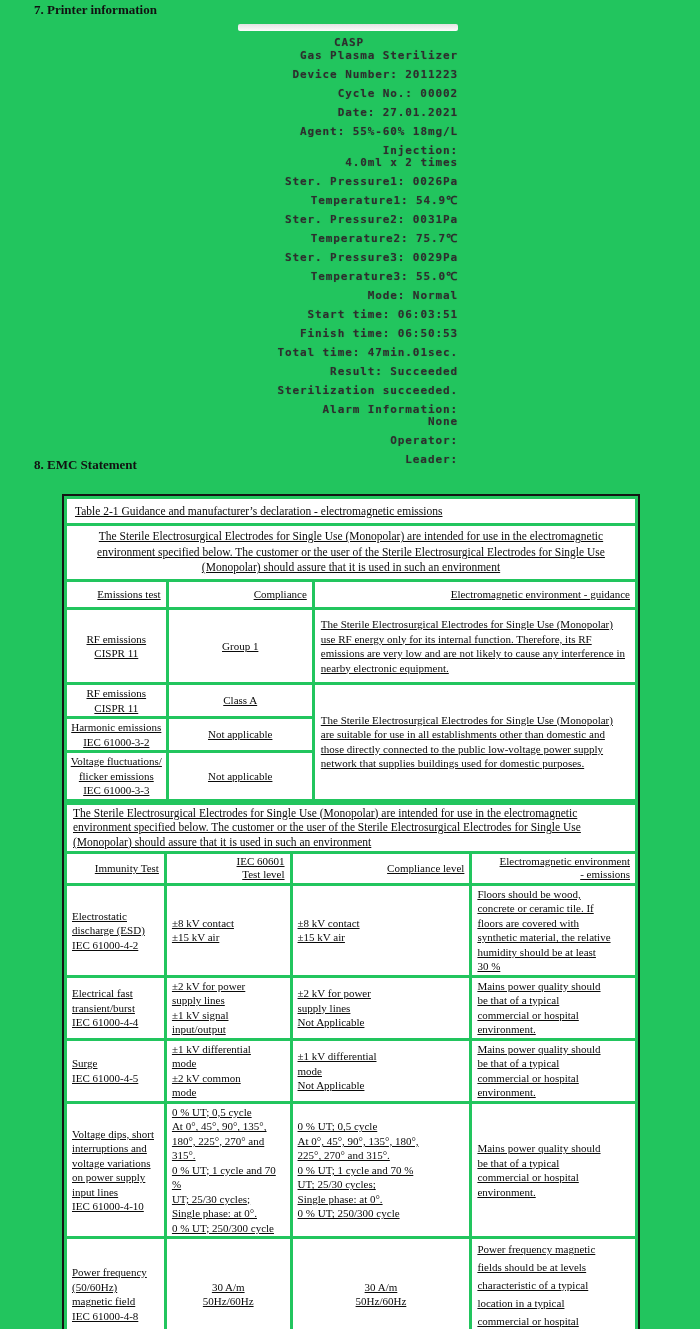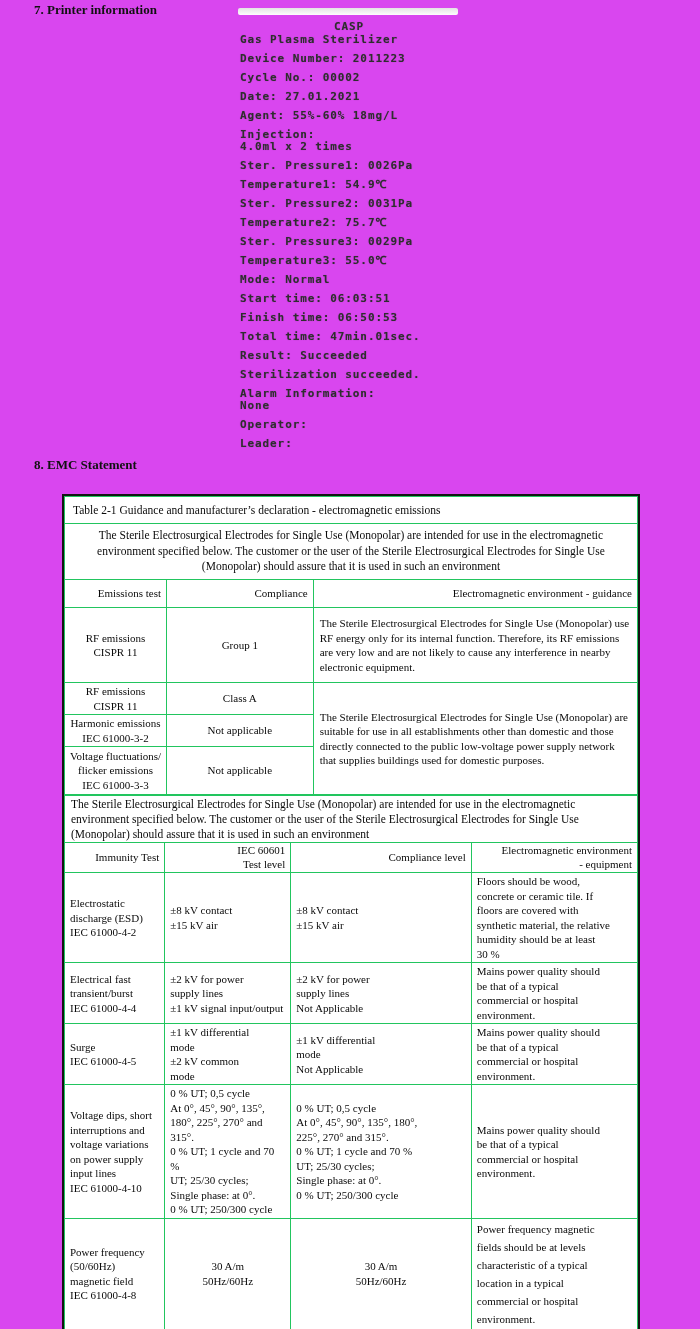--- a/index.html
+++ b/index.html
@@ -1,54 +1,55 @@
 <!DOCTYPE html>
 <html><head>
 <meta charset="utf-8">
 <style>
   * { margin: 0; padding: 0; box-sizing: border-box; }
   body { background: #ffffff; font-family: "Liberation Serif", "DejaVu Serif", serif; }
   .page {
-    position: relative; width: 700px; height: 1329px; background: #d946ef;
+    position: relative; width: 700px; height: 1329px; background: #22c55e;
     color: #000; overflow: hidden;
   }
   .sec-heading {
     position: absolute; left: 34px; font-size: 13px; font-weight: bold;
     color: #111;
   }
   #sec7 { top: 2px; }
   #sec8 { top: 457px; }
   .emc-subtitle {
     position: absolute; left: 68px; top: 475px; font-size: 11.5px; color: #111;
   }
   
   .receipt {
-    position: absolute; left: 238px; top: 8px; width: 220px;
+    position: absolute; left: 238px; top: 24px; width: 220px;
     font-family: "DejaVu Sans Mono", monospace; font-size: 11px; font-weight: bold;
     color: #2e2e2e; letter-spacing: 0.9px; line-height: 12px;
     text-shadow: 0 0 1px rgba(40,40,40,0.35);
   }
   .paper-edge {
     height: 7px; width: 100%; margin-bottom: 6px;
     background: linear-gradient(to bottom, #e3e3e3, #fdfdfd);
     border-radius: 2px;
   }
-  .r-line { margin-bottom: 7px; white-space: pre-line; padding-left: 2px; }
+  .r-line { margin-bottom: 7px; white-space: pre-line; padding-left: 2px; text-align: right; }
   .r-line.center { text-align: center; margin-bottom: 1px; }
   .r-line.tight { margin-bottom: 0; }
   
   .tables {
     position: absolute; left: 62px; top: 494px; width: 578px;
     border: 2px solid #141414; background: #fff;
   }
   table { width: 100%; border-collapse: collapse; table-layout: fixed; }
   td {
-    border: 1px solid #22c55e; font-size: 11px; line-height: 14.5px;
+    border: 3px solid #22c55e; font-size: 11px; line-height: 14.5px;
     padding: 1px 5px; vertical-align: middle; color: #0a0a0a;
     overflow: hidden;
+    text-decoration: underline;
   }
   .t2 { border-top: 1px solid #141414; }
   .pre { white-space: pre-line; }
   .tcap { font-size: 11.5px; padding: 4px 8px; text-align: left; }
   .intro-c { text-align: center; font-size: 11.5px; line-height: 15.5px; padding: 2px 6px; }
   .intro-l { text-align: left; font-size: 11.5px; line-height: 14.8px; padding: 1px 6px; }
   .hc { text-align: right; line-height: 13.5px; }
   .cc { text-align: center; padding: 1px 2px; }
   .gl { text-align: left; padding: 1px 6px; }
   .lh13 { line-height: 18px; margin-left: 10px; }
@@ -153,21 +154,21 @@
       <tbody>
       <tr class="t2-ri">
         <td colspan="4" class="intro-l">The Sterile Electrosurgical Electrodes for Single Use (Monopolar) are intended for use in the electromagnetic environment specified below. The customer or the user of the Sterile Electrosurgical Electrodes for Single Use (Monopolar) should assure that it is used in such an environment</td>
       </tr>
       <tr class="t2-rh">
         <td class="hc">Immunity Test</td>
         <td class="hc pre">IEC 60601
 Test level</td>
         <td class="hc">Compliance level</td>
         <td class="hc pre">Electromagnetic environment
-- equipment</td>
+- emissions</td>
       </tr>
       <tr class="t2-r1">
         <td class="pre">Electrostatic
 discharge (ESD)
 IEC 61000-4-2</td>
         <td class="pre">±8 kV contact
 ±15 kV air</td>
         <td class="pre">±8 kV contact
 ±15 kV air</td>
         <td class="pre">Floors should be wood,

